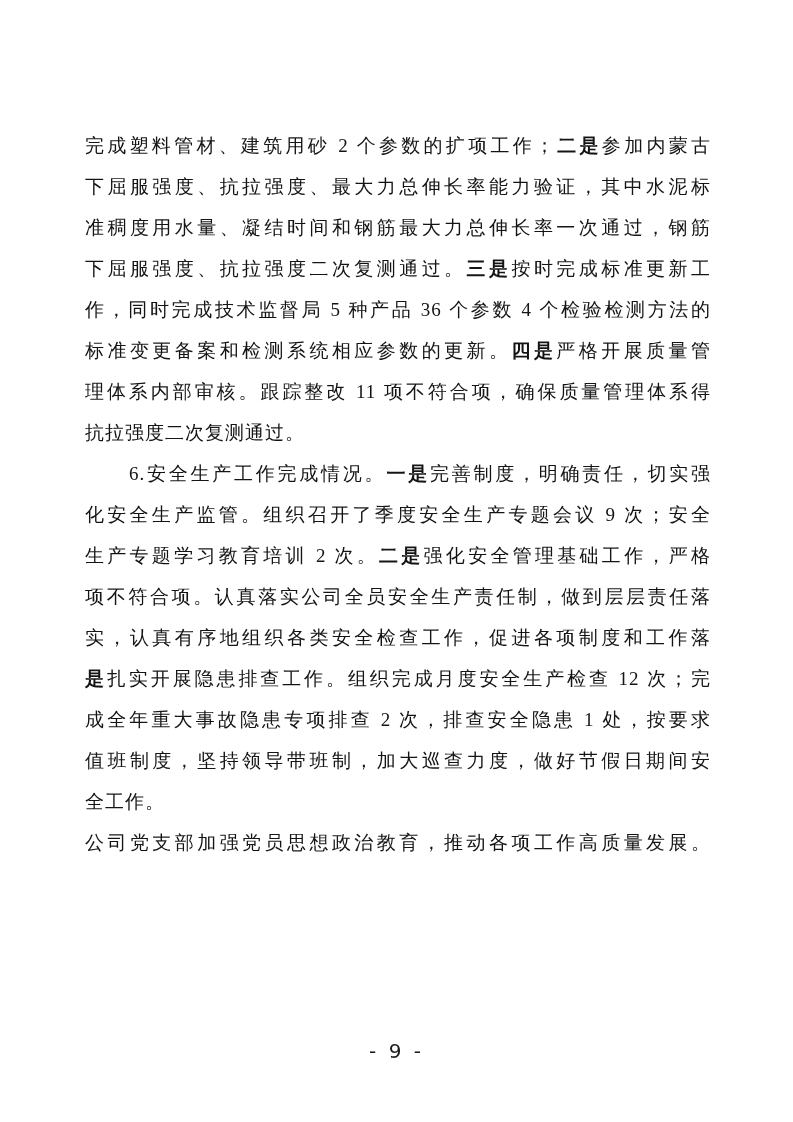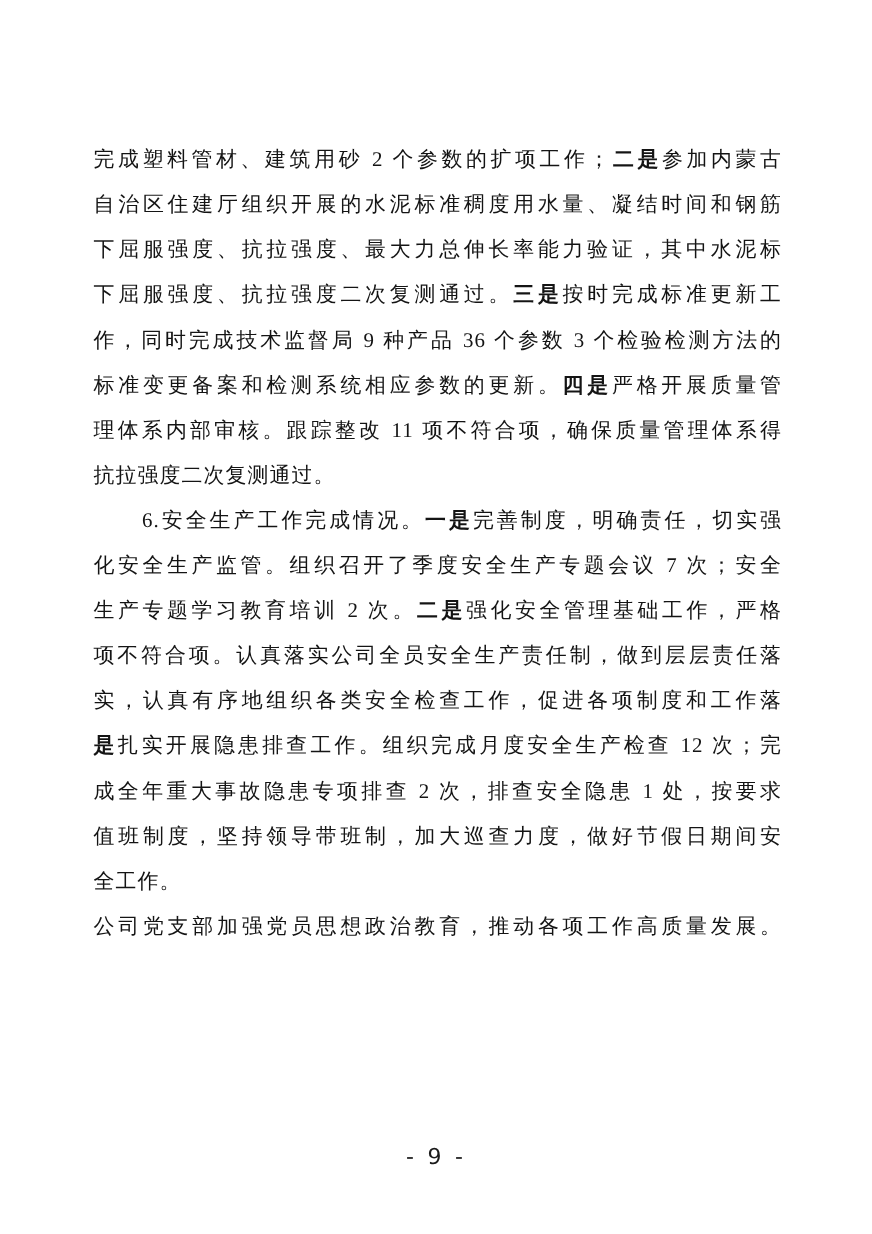--- a/index.html
+++ b/index.html
@@ -55,29 +55,29 @@
     letter-spacing: 3px;
     color: #1a1a1a;
   }
 </style>
 </head>
 <body>
 
 <div class="page">
   <div class="doc-body">
       <div class="line"><span class="seg">完成塑料管材、建筑用砂 2 个参数的扩项工作；</span><span class="seg bold">二是</span><span class="seg">参加内蒙古</span></div>
-      <div class="line"><span class="seg">自治区住建厅组织开展的水泥标准稠度用水量、凝结时间和钢筋</span></div>
       <div class="line"><span class="seg">下屈服强度、抗拉强度、最大力总伸长率能力验证，其中水泥标</span></div>
+      <div class="line"><span class="seg">准稠度用水量、凝结时间和钢筋最大力总伸长率一次通过，钢筋</span></div>
       <div class="line"><span class="seg">下屈服强度、抗拉强度二次复测通过。</span><span class="seg bold">三是</span><span class="seg">按时完成标准更新工</span></div>
-      <div class="line"><span class="seg">作，同时完成技术监督局 9 种产品 36 个参数 3 个检验检测方法的</span></div>
+      <div class="line"><span class="seg">作，同时完成技术监督局 5 种产品 36 个参数 4 个检验检测方法的</span></div>
       <div class="line"><span class="seg">标准变更备案和检测系统相应参数的更新。</span><span class="seg bold">四是</span><span class="seg">严格开展质量管</span></div>
       <div class="line"><span class="seg">理体系内部审核。跟踪整改 11 项不符合项，确保质量管理体系得</span></div>
       <div class="line end"><span class="seg">抗拉强度二次复测通过。</span></div>
       <div class="line indent"><span class="seg">6.安全生产工作完成情况。</span><span class="seg bold">一是</span><span class="seg">完善制度，明确责任，切实强</span></div>
-      <div class="line"><span class="seg">化安全生产监管。组织召开了季度安全生产专题会议 7 次；安全</span></div>
+      <div class="line"><span class="seg">化安全生产监管。组织召开了季度安全生产专题会议 9 次；安全</span></div>
       <div class="line"><span class="seg">生产专题学习教育培训 2 次。</span><span class="seg bold">二是</span><span class="seg">强化安全管理基础工作，严格</span></div>
       <div class="line"><span class="seg">项不符合项。认真落实公司全员安全生产责任制，做到层层责任落</span></div>
       <div class="line"><span class="seg">实，认真有序地组织各类安全检查工作，促进各项制度和工作落</span></div>
       <div class="line"><span class="seg bold">是</span><span class="seg">扎实开展隐患排查工作。组织完成月度安全生产检查 12 次；完</span></div>
       <div class="line"><span class="seg">成全年重大事故隐患专项排查 2 次，排查安全隐患 1 处，按要求</span></div>
       <div class="line"><span class="seg">值班制度，坚持领导带班制，加大巡查力度，做好节假日期间安</span></div>
       <div class="line end"><span class="seg">全工作。</span></div>
       <div class="line"><span class="seg">公司党支部加强党员思想政治教育，推动各项工作高质量发展。</span></div>
     </div>
   <div class="page-number">- 9 -</div>

